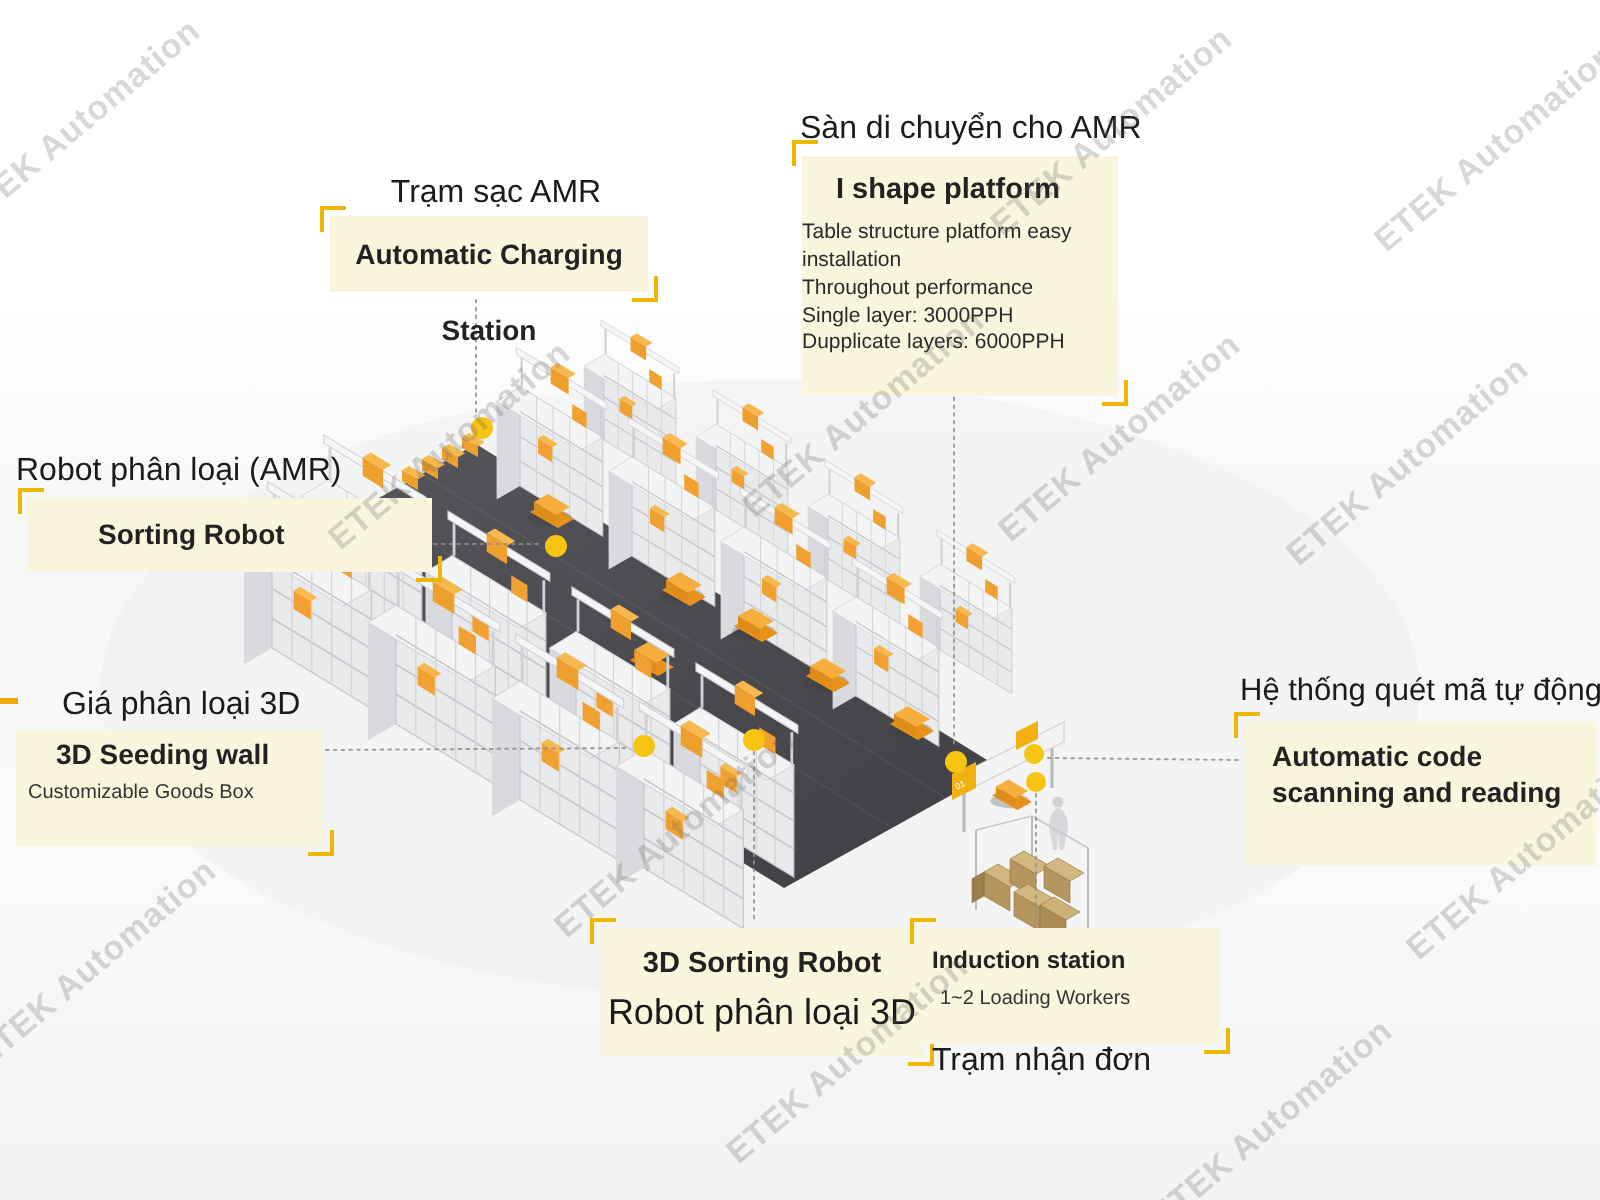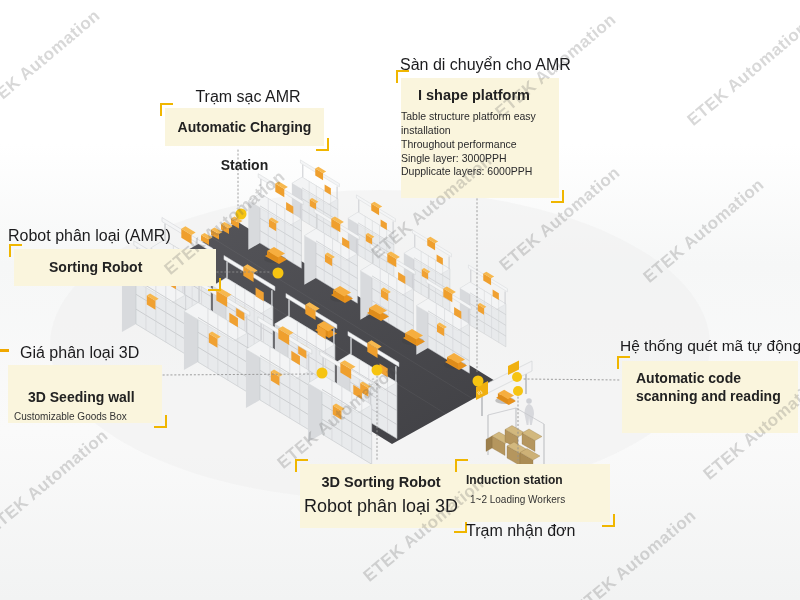--- a/index.html
+++ b/index.html
@@ -23,23 +23,23 @@
   #hd-charging{left:150px;top:88px;width:196px;text-align:center;}
   #box-charging{left:165px;top:108px;width:159px;height:38px;text-align:center;}
   #box-charging .title{line-height:38px;}
   #hd-platform{left:400px;top:56px;}
   #box-platform{left:401px;top:78px;width:158px;height:120px;}
   #box-platform .title{margin:9px 0 7px 17px;font-size:14.5px;}
   .pl-detail{width:136px;font-size:10.5px;color:#2a2a2c;line-height:1.32;}
   #hd-sorting{left:8px;top:227px;}
   #box-sorting{left:14px;top:249px;width:179px;height:37px;padding-left:23px;}
   #box-sorting .title{line-height:37px;padding-left:12px;}
-  #hd-seeding{left:20px;top:344px;}
+  #hd-seeding{left:31px;top:344px;}
   #box-seeding{left:8px;top:365px;width:154px;height:58px;}
-  #box-seeding .title{padding:24px 0 0 20px;}
+  #box-seeding .title{padding:4px 0 0 20px;}
   #box-seeding .sub{padding:6px 0 0 6px;font-size:10px;color:#333;}
   #seed-dash{position:absolute;z-index:21;left:0;top:349px;width:9px;height:3px;background:#f0a800;}
   #hd-scanning{left:620px;top:337px;font-size:15.5px;}
   #box-scanning{left:622px;top:361px;width:176px;height:72px;}
   #box-scanning .title{padding:9px 0 0 14px;width:150px;line-height:1.25;}
   #box-sorting3d{left:300px;top:464px;width:162px;height:64px;text-align:center;}
   #box-sorting3d .title{padding-top:10px;font-size:14.5px;}
   #box-sorting3d .vi{padding-top:6px;font-size:18px;color:#1b1b1d;}
   #box-induction{left:460px;top:464px;width:150px;height:58px;}
   #box-induction .title{padding:9px 0 0 6px;font-size:12px;}

